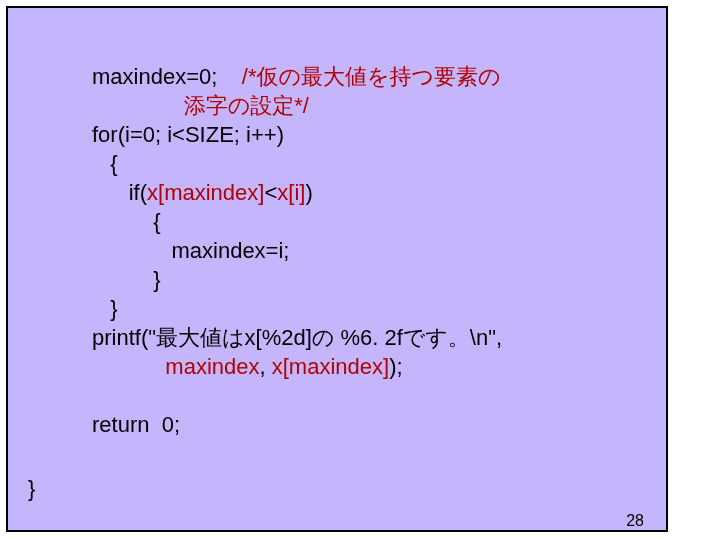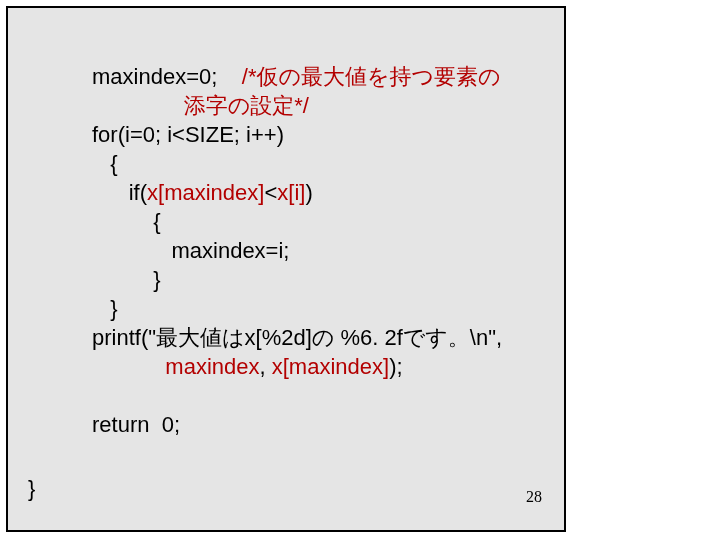--- a/index.html
+++ b/index.html
@@ -8,44 +8,44 @@
     background: #ffffff;
     width: 720px;
     height: 540px;
     position: relative;
     font-family: "MS PGothic", "Hiragino Kaku Gothic Pro", Arial, sans-serif;
   }
   .slide-frame {
     position: absolute;
     left: 6px;
     top: 6px;
-    width: 560px;
+    width: 662px;
     height: 526px;
     border: 2px solid #000000;
-    background: #e5e5e5;
+    background: #c4b5fd;
     box-sizing: border-box;
   }
   .code-block {
     position: absolute;
     left: 84px;
     top: 54px;
     font-size: 22px;
     line-height: 1.32;
     font-family: Tahoma, Arial, "MS PGothic", sans-serif;
     color: #000000;
     white-space: pre;
   }
   .red { color: #b30000; }
   .page-num {
     position: absolute;
     right: 22px;
-    bottom: 24px;
+    bottom: 0;
     font-size: 16px;
     color: #000000;
-    font-family: Liberation Serif, serif;
+    font-family: Liberation Sans, sans-serif;
   }
 </style>
 </head>
 <body>
 
 <div class="slide-frame">
 
   <div class="code-block"><span>maxindex=0;</span>    <span class="red">/*仮の最大値を持つ要素の</span>
                <span class="red">添字の設定*/</span>
 <span>for(i=0; i&lt;SIZE; i++)</span>

